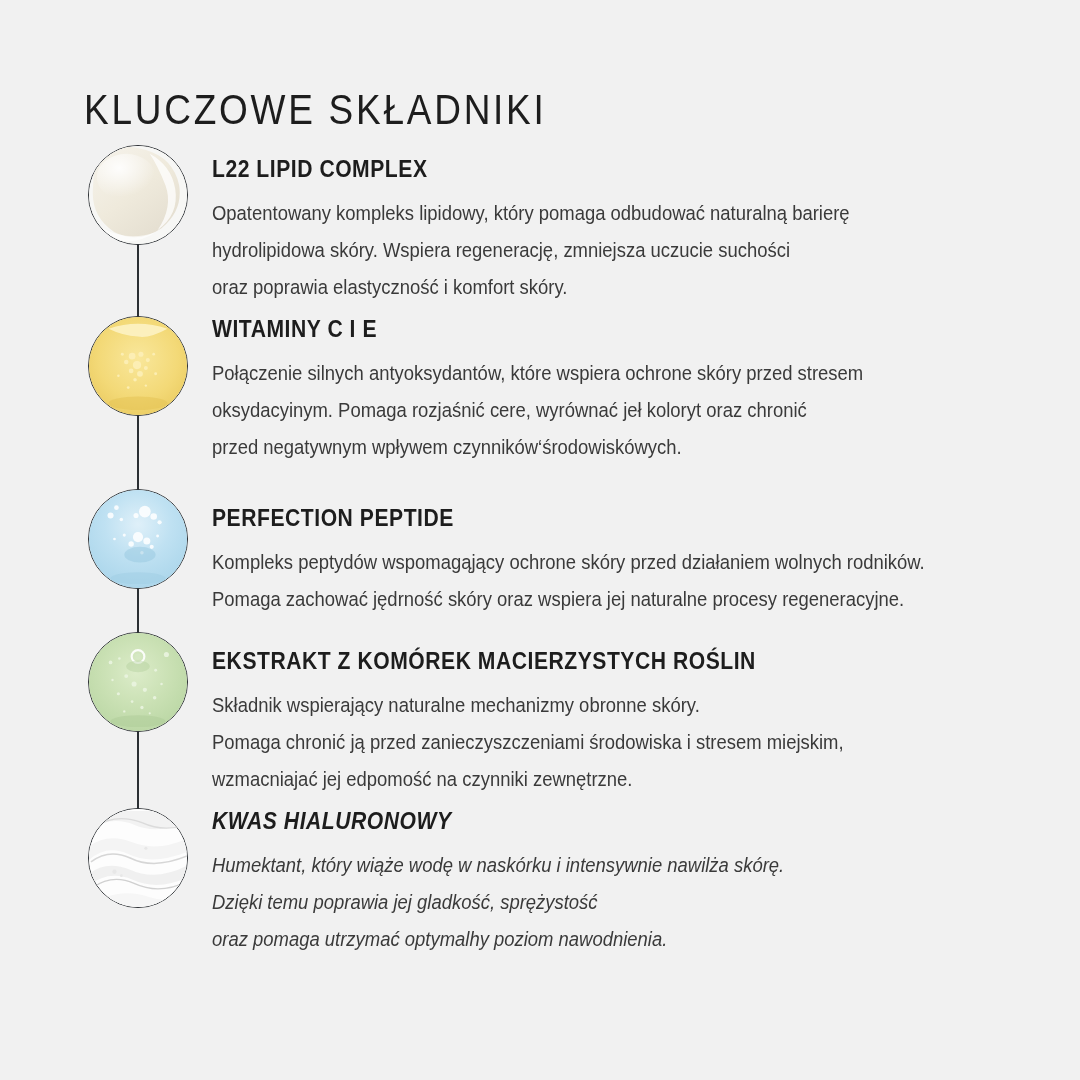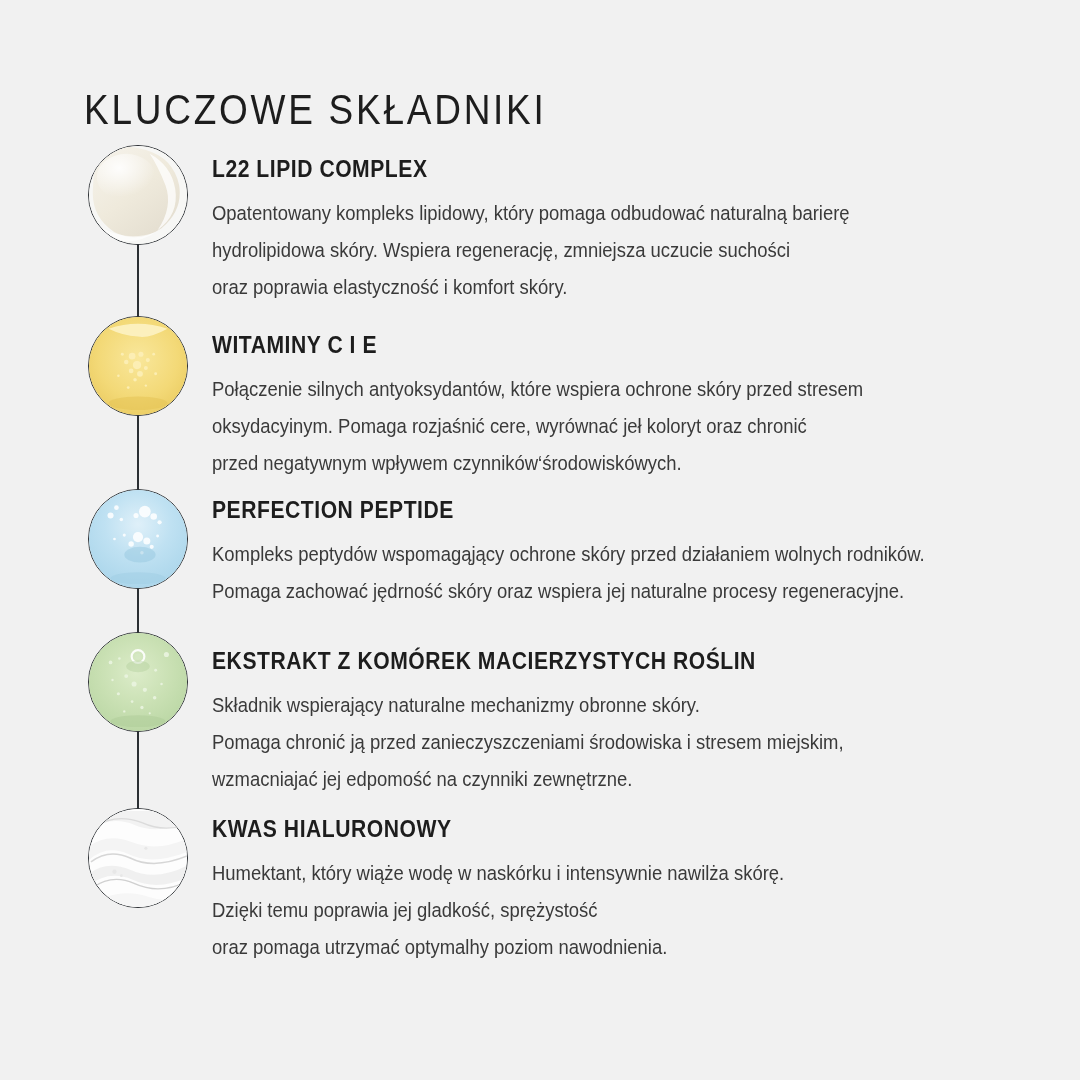--- a/index.html
+++ b/index.html
@@ -181,21 +181,21 @@
             <circle cx="66" cy="38" r="1.4"></circle>
             <circle cx="47" cy="64" r="1.8"></circle>
             <circle cx="30" cy="60" r="1.3"></circle>
             <circle cx="68" cy="58" r="1.5"></circle>
             <circle cx="40" cy="72" r="1.4"></circle>
             <circle cx="58" cy="70" r="1.2"></circle>
           </g>
           <ellipse cx="50" cy="88" rx="30" ry="7" fill="#e3c152" opacity="0.5"></ellipse>
         </svg>
       </div>
-      <div class="text-col" style="top:16px;">
+      <div class="text-col" style="top:0px;">
         <div class="ing-title">WITAMINY C I E</div>
         <div class="ing-body">
           <span class="ln">Połączenie silnych antyoksydantów, które wspiera ochrone skóry przed stresem</span>
           <span class="ln">oksydacyinym. Pomaga rozjaśnić cere, wyrównać jeł koloryt oraz chronić</span>
           <span class="ln">przed negatywnym wpływem czynników‘środowiskówych.</span>
         </div>
       </div>
     </div>
 
     <div class="row" style="top:489px;">
@@ -223,21 +223,21 @@
             <circle cx="64" cy="58" r="2.1"></circle>
             <circle cx="36" cy="46" r="1.6"></circle>
             <circle cx="70" cy="47" r="1.5"></circle>
             <circle cx="26" cy="50" r="1.4"></circle>
             <circle cx="54" cy="64" r="1.8"></circle>
           </g>
           <ellipse cx="52" cy="66" rx="16" ry="8" fill="#93c6de" opacity="0.45"></ellipse>
           <ellipse cx="50" cy="90" rx="28" ry="6" fill="#9fcde4" opacity="0.5"></ellipse>
         </svg>
       </div>
-      <div class="text-col" style="top:8px;">
+      <div class="text-col" style="top:16px;">
         <div class="ing-title">PERFECTION PEPTIDE</div>
         <div class="ing-body">
           <span class="ln">Kompleks peptydów wspomagąjący ochrone skóry przed działaniem wolnych rodników.</span>
           <span class="ln">Pomaga zachować jędrność skóry oraz wspiera jej naturalne procesy regeneracyjne.</span>
         </div>
       </div>
     </div>
 
     <div class="row" style="top:632px;">
       <div class="swatch">
@@ -294,21 +294,21 @@
           <path d="M0,78 Q20,62 44,72 Q70,84 100,70 L100,58 Q68,74 42,62 Q18,52 0,66 Z" fill="#f0f0f0"></path>
           <path d="M4,80 Q24,66 46,76 Q72,88 100,74" fill="none" stroke="#c8c8c8" stroke-width="1.4" opacity="0.85"></path>
           <path d="M16,90 Q40,82 62,90 Q80,96 100,90 L100,100 L0,100 Z" fill="#f6f6f6"></path>
           <g fill="#e6e6e6" opacity="0.9">
             <circle cx="26" cy="64" r="2.2"></circle>
             <circle cx="33" cy="68" r="1.4"></circle>
             <circle cx="58" cy="40" r="1.6"></circle>
           </g>
         </svg>
       </div>
-      <div class="text-col" style="top:8px;">
+      <div class="text-col" style="top:0px;font-style:italic;">
         <div class="ing-title">KWAS HIALURONOWY</div>
         <div class="ing-body">
           <span class="ln">Humektant, który wiąże wodę w naskórku i intensywnie nawilża skórę.</span>
           <span class="ln">Dzięki temu poprawia jej gladkość, sprężystość</span>
           <span class="ln">oraz pomaga utrzymać optymalhy poziom nawodnienia.</span>
         </div>
       </div>
     </div>
 
   </div>

